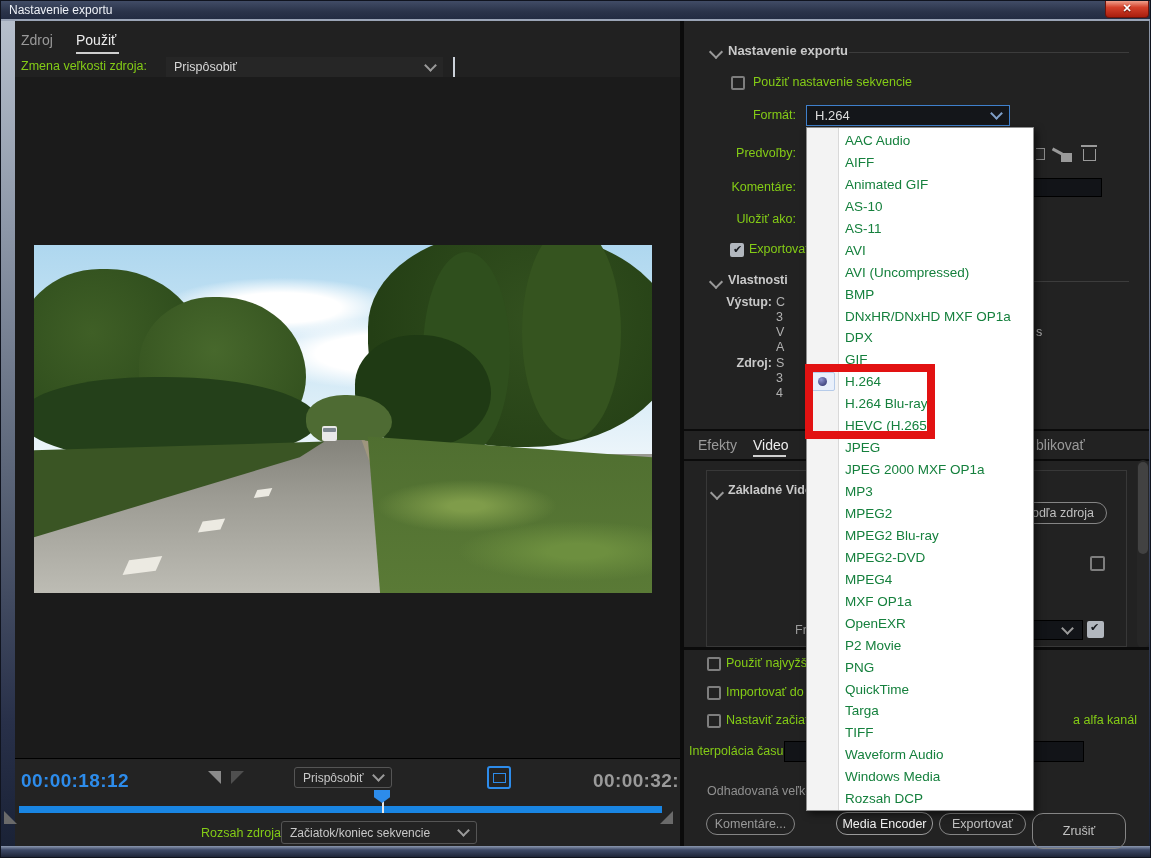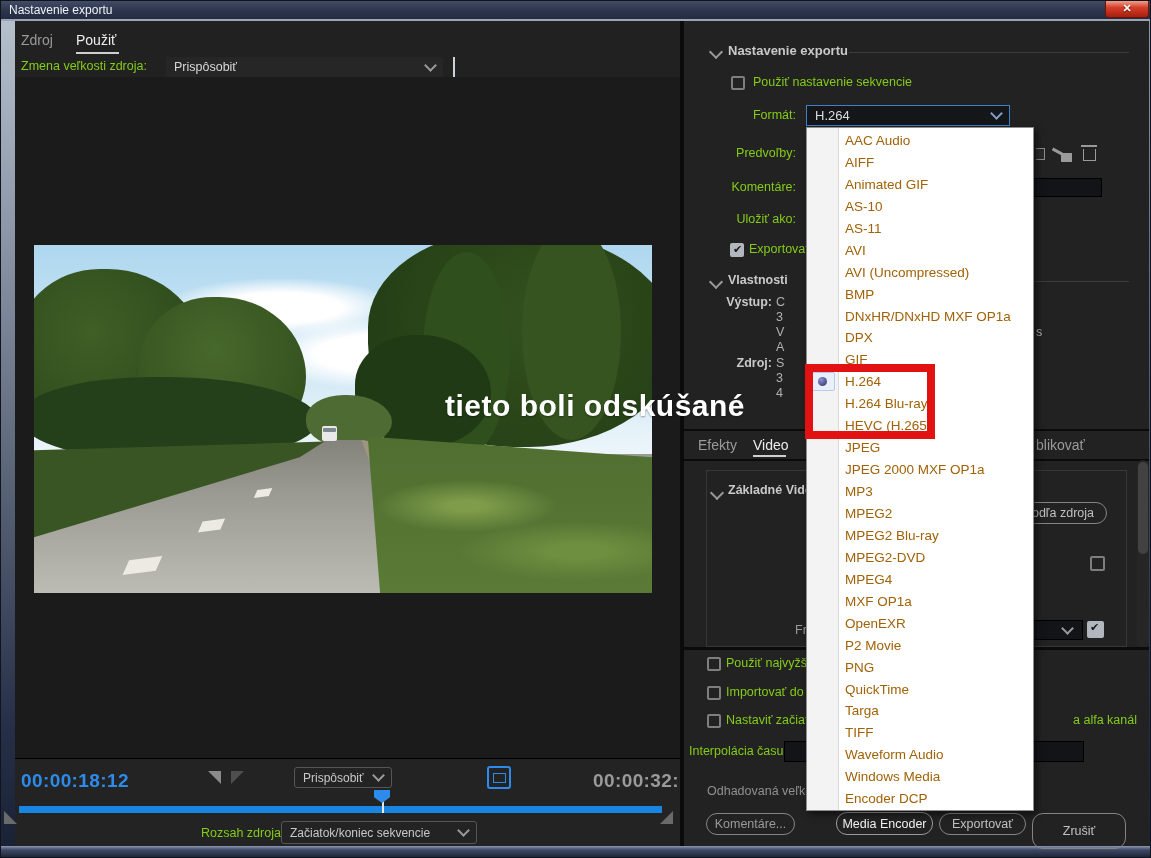--- a/index.html
+++ b/index.html
@@ -60,21 +60,21 @@
   .cbx{border:2px solid #7e7e7e;border-radius:2px;background:transparent;box-sizing:border-box;}
   .cbx.checked{background:#b2b7be;border-color:#b2b7be;}
   .cbx.checked::after{content:"✔";position:absolute;left:1px;top:-2px;font-size:11px;color:#15181c;}
   .dark-field{background:#121418;border:1px solid #000;box-sizing:border-box;}
   .fmt-combo{background:#14161a;border:1px solid #3f80cc;box-sizing:border-box;color:#dcdcdc;font-size:13px;display:flex;align-items:center;padding:0 8px;}
   .groupbox{border:1px solid #383838;box-sizing:border-box;}
   .hdiv{background:#0b0b0b;}
   
   .popup{left:805px;top:126px;width:228px;height:684px;background:#fff;border:1px solid #8f8f8f;box-sizing:border-box;box-shadow:3px 3px 7px rgba(0,0,0,.55);}
   .gutter{position:absolute;left:0;top:0;width:31px;height:100%;background:#f3f3f3;border-right:1px solid #d9d9d9;}
-  .dd-item{position:absolute;left:38px;height:22px;line-height:22px;font-size:13.5px;color:#a16207;white-space:nowrap;}
+  .dd-item{position:absolute;left:38px;height:22px;line-height:22px;font-size:13.5px;color:#15803d;white-space:nowrap;}
   .dd-marker{position:absolute;left:-35px;top:1px;width:25px;height:19px;background:#e9f0fb;border:1px solid #b6cbe9;border-radius:2px;box-sizing:border-box;}
   .dd-dot{position:absolute;left:7px;top:4px;width:9px;height:9px;border-radius:50%;background:radial-gradient(circle at 35% 30%,#8d93cf,#41467f 75%);}
   
   .redbox{left:804px;top:363px;width:130px;height:75px;border:8px solid #e21212;box-sizing:border-box;}
   .ann{left:444px;top:388px;font-size:30px;font-weight:bold;color:#ffffff;white-space:nowrap;letter-spacing:.5px;text-shadow:0 1px 2px rgba(0,0,0,.35);}
   .trash{border:1.5px solid #9a9a9a;border-top:none;box-sizing:border-box;}
   .trash::before{content:"";position:absolute;left:-3px;top:-4px;width:16px;height:2px;background:#9a9a9a;}
   .scroll-thumb{background:#424242;border-radius:5px;}
 </style>
 </head>
@@ -282,20 +282,19 @@
         <div class="dd-item" style="top: 440.8px;"><span>MPEG4</span></div>
         <div class="dd-item" style="top: 462.74px;"><span>MXF OP1a</span></div>
         <div class="dd-item" style="top: 484.68px;"><span>OpenEXR</span></div>
         <div class="dd-item" style="top: 506.62px;"><span>P2 Movie</span></div>
         <div class="dd-item" style="top: 528.56px;"><span>PNG</span></div>
         <div class="dd-item" style="top: 550.5px;"><span>QuickTime</span></div>
         <div class="dd-item" style="top: 572.44px;"><span>Targa</span></div>
         <div class="dd-item" style="top: 594.38px;"><span>TIFF</span></div>
         <div class="dd-item" style="top: 616.32px;"><span>Waveform Audio</span></div>
         <div class="dd-item" style="top: 638.26px;"><span>Windows Media</span></div>
-        <div class="dd-item" style="top: 660.2px;"><span>Encoder DCP</span></div>
+        <div class="dd-item" style="top: 660.2px;"><span>Rozsah DCP</span></div>
       </div>
   </div>
 
   <div class="abs redbox" style="z-index: 60; border-color: rgb(226, 18, 18);"></div>
-  <div class="abs ann" style="z-index:70;">tieto boli odskúšané</div>
 
 </div>
 
 </body></html>

